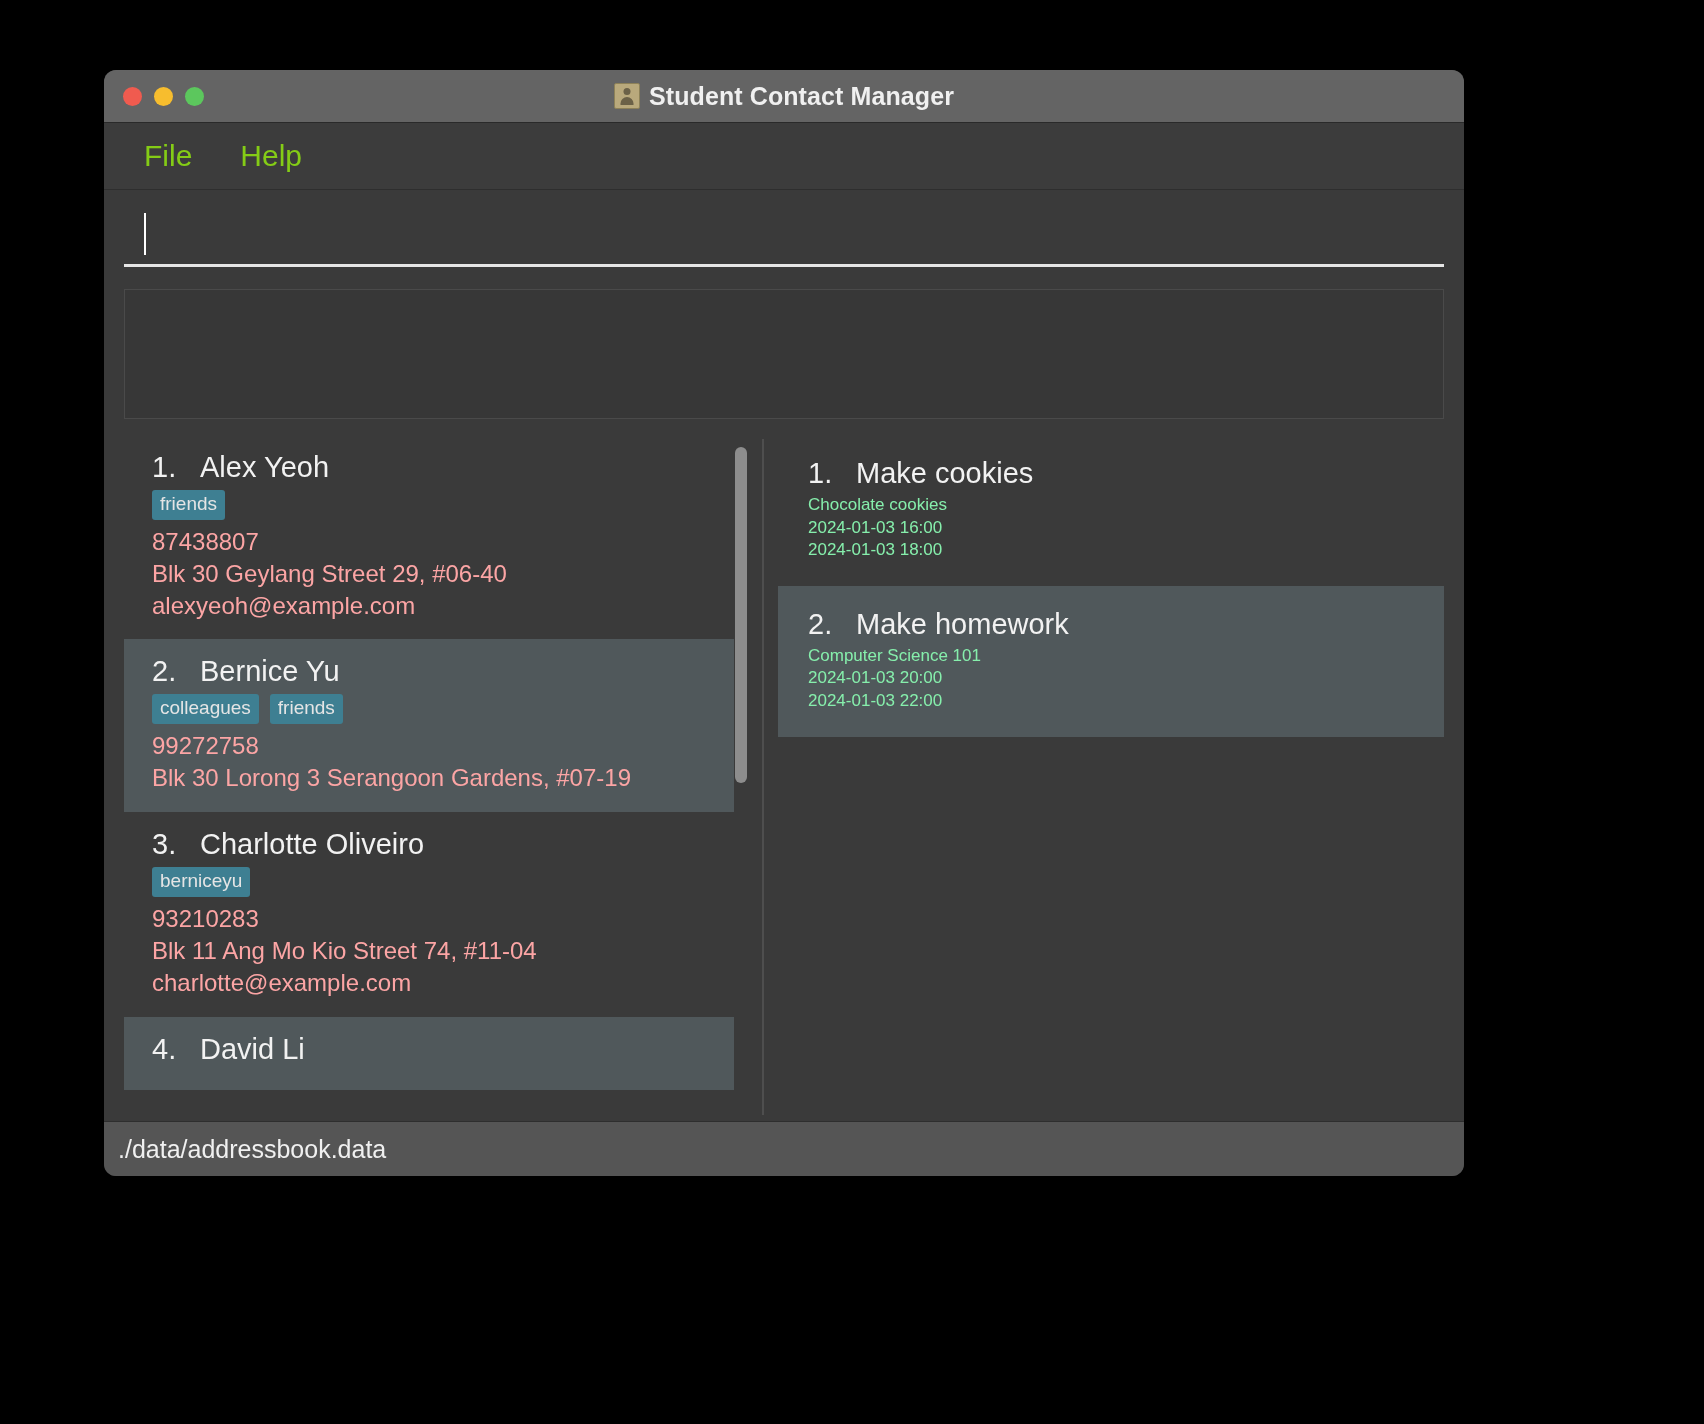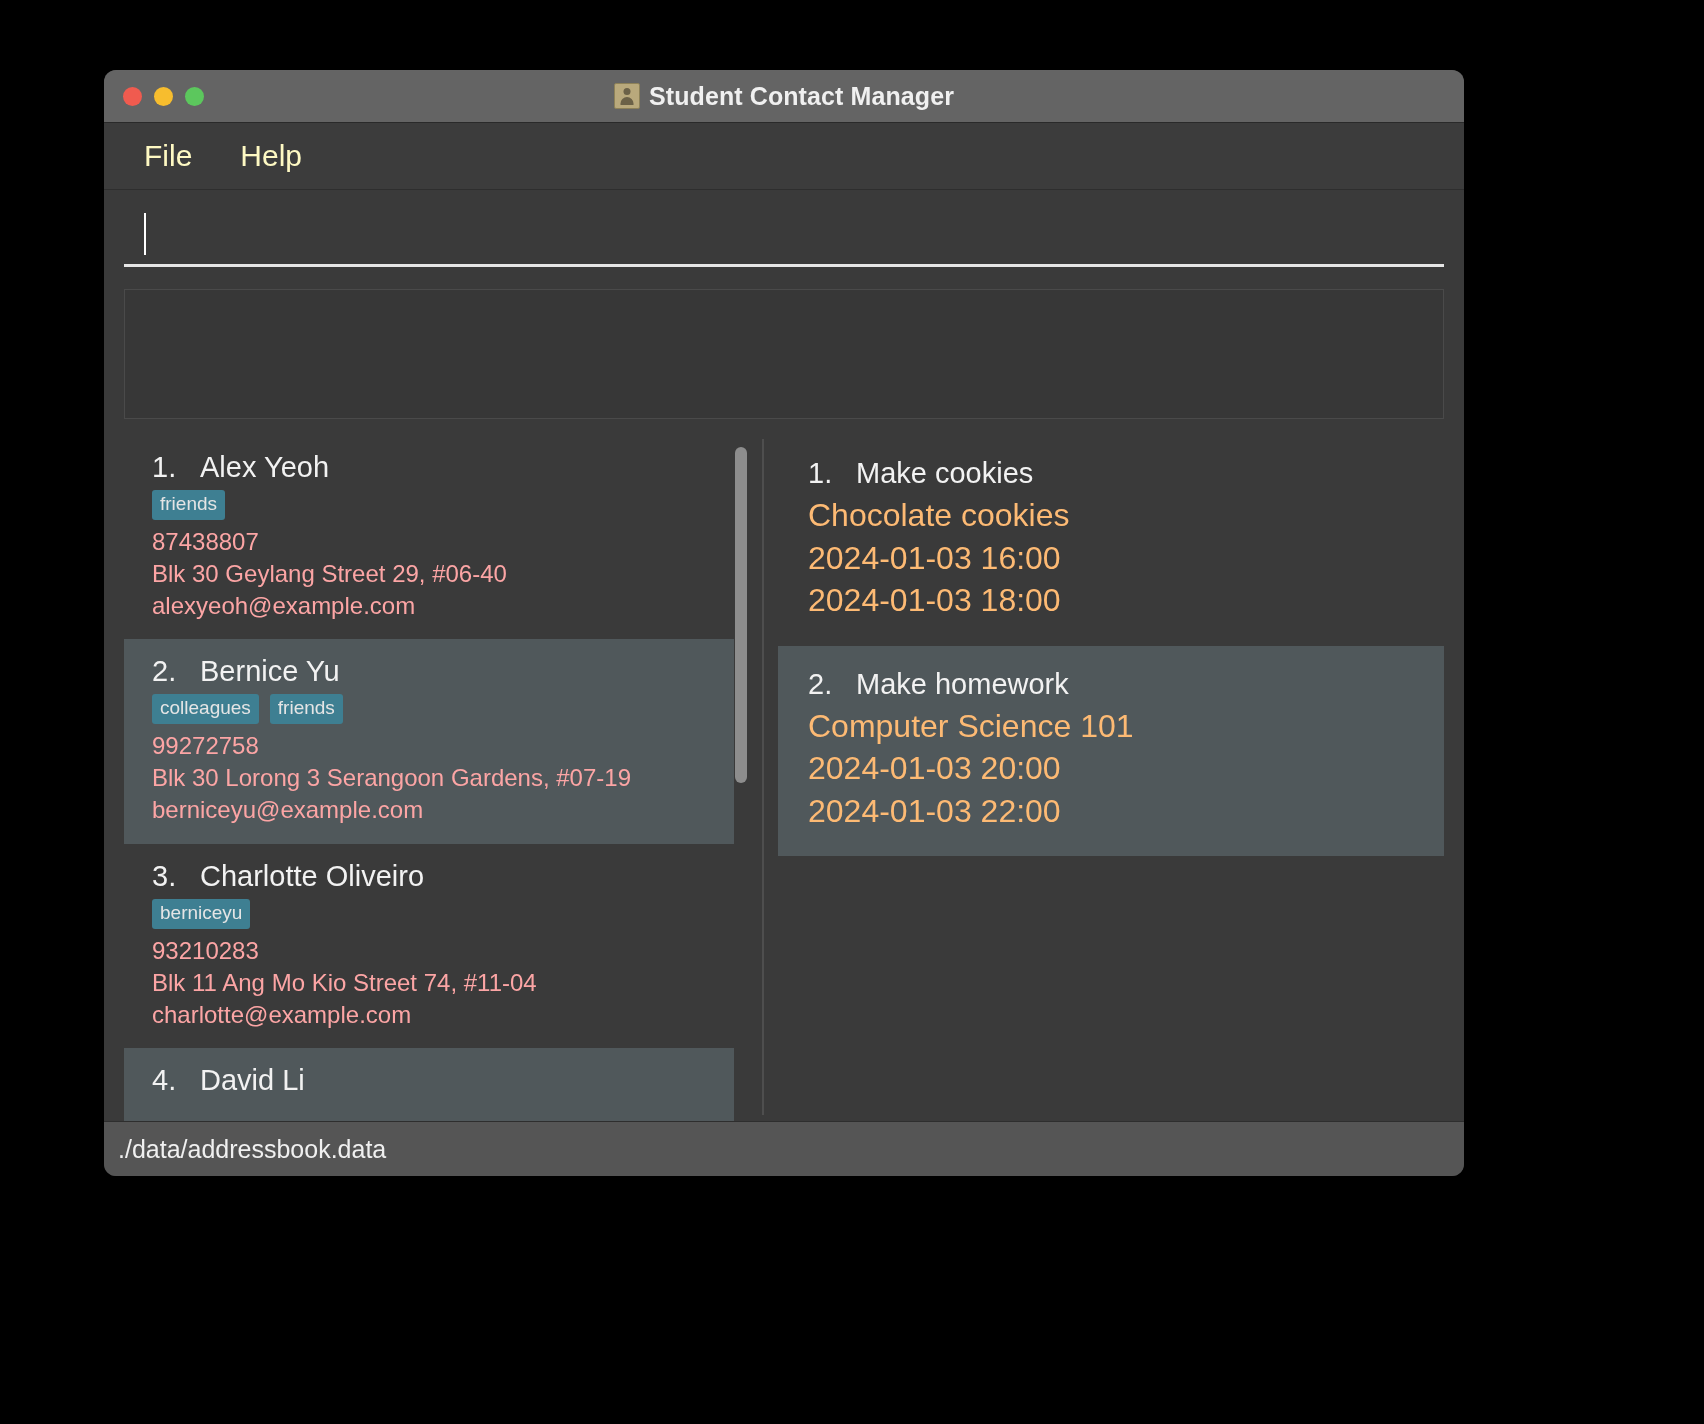--- a/index.html
+++ b/index.html
@@ -106,21 +106,21 @@
     height: 66px;
     background: #3c3c3c;
     display: flex;
     align-items: center;
     padding-left: 30px;
     gap: 28px;
     flex: none;
     border-bottom: 1px solid #2e2e2e;
   }
   .menu-item {
-    color: #fef9c3;
+    color: #84cc16;
     font-size: 30px;
     padding: 2px 10px;
     cursor: default;
   }
 
   
   .command-area {
     background: #3a3a3a;
     padding: 14px 20px 0 20px;
     flex: none;
@@ -260,22 +260,22 @@
   }
   .task-title {
     color: #f2f2f2;
     font-size: 29px;
     display: flex;
     gap: 14px;
     margin-bottom: 4px;
     white-space: nowrap;
   }
   .task-line {
-    color: #fdba74;
-    font-size: 32px;
+    color: #86efac;
+    font-size: 17px;
     line-height: 1.33;
     white-space: nowrap;
   }
 
   
   .statusbar {
     height: 54px;
     background: #555555;
     display: flex;
     align-items: center;
@@ -343,21 +343,20 @@
           <div class="card-title">
             <span class="card-index">2.</span>
             <span>Bernice Yu</span>
           </div>
           <div class="tags">
             <span class="tag">colleagues</span>
             <span class="tag">friends</span>
           </div>
           <div class="card-line">99272758</div>
           <div class="card-line">Blk 30 Lorong 3 Serangoon Gardens, #07-19</div>
-          <div class="card-line">berniceyu@example.com</div>
         </div>
 
         <div class="card">
           <div class="card-title">
             <span class="card-index">3.</span>
             <span>Charlotte Oliveiro</span>
           </div>
           <div class="tags">
             <span class="tag">berniceyu</span>
           </div>

